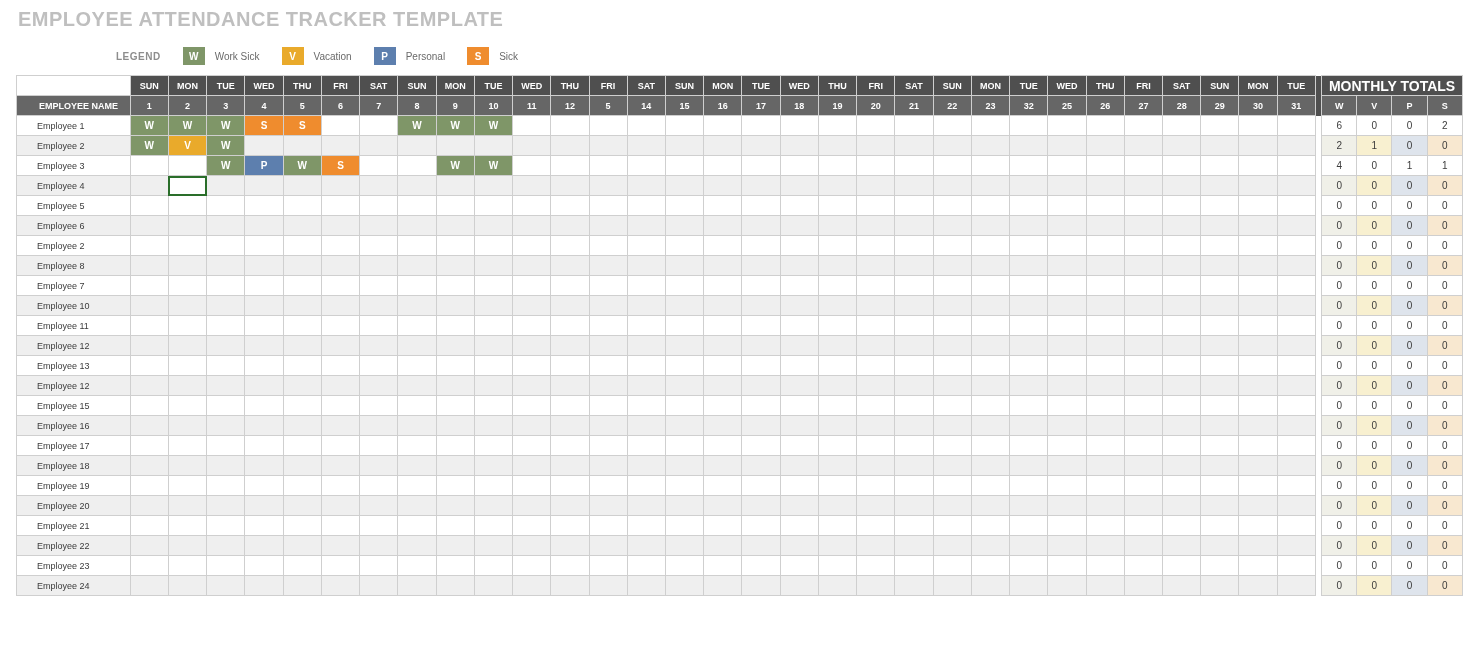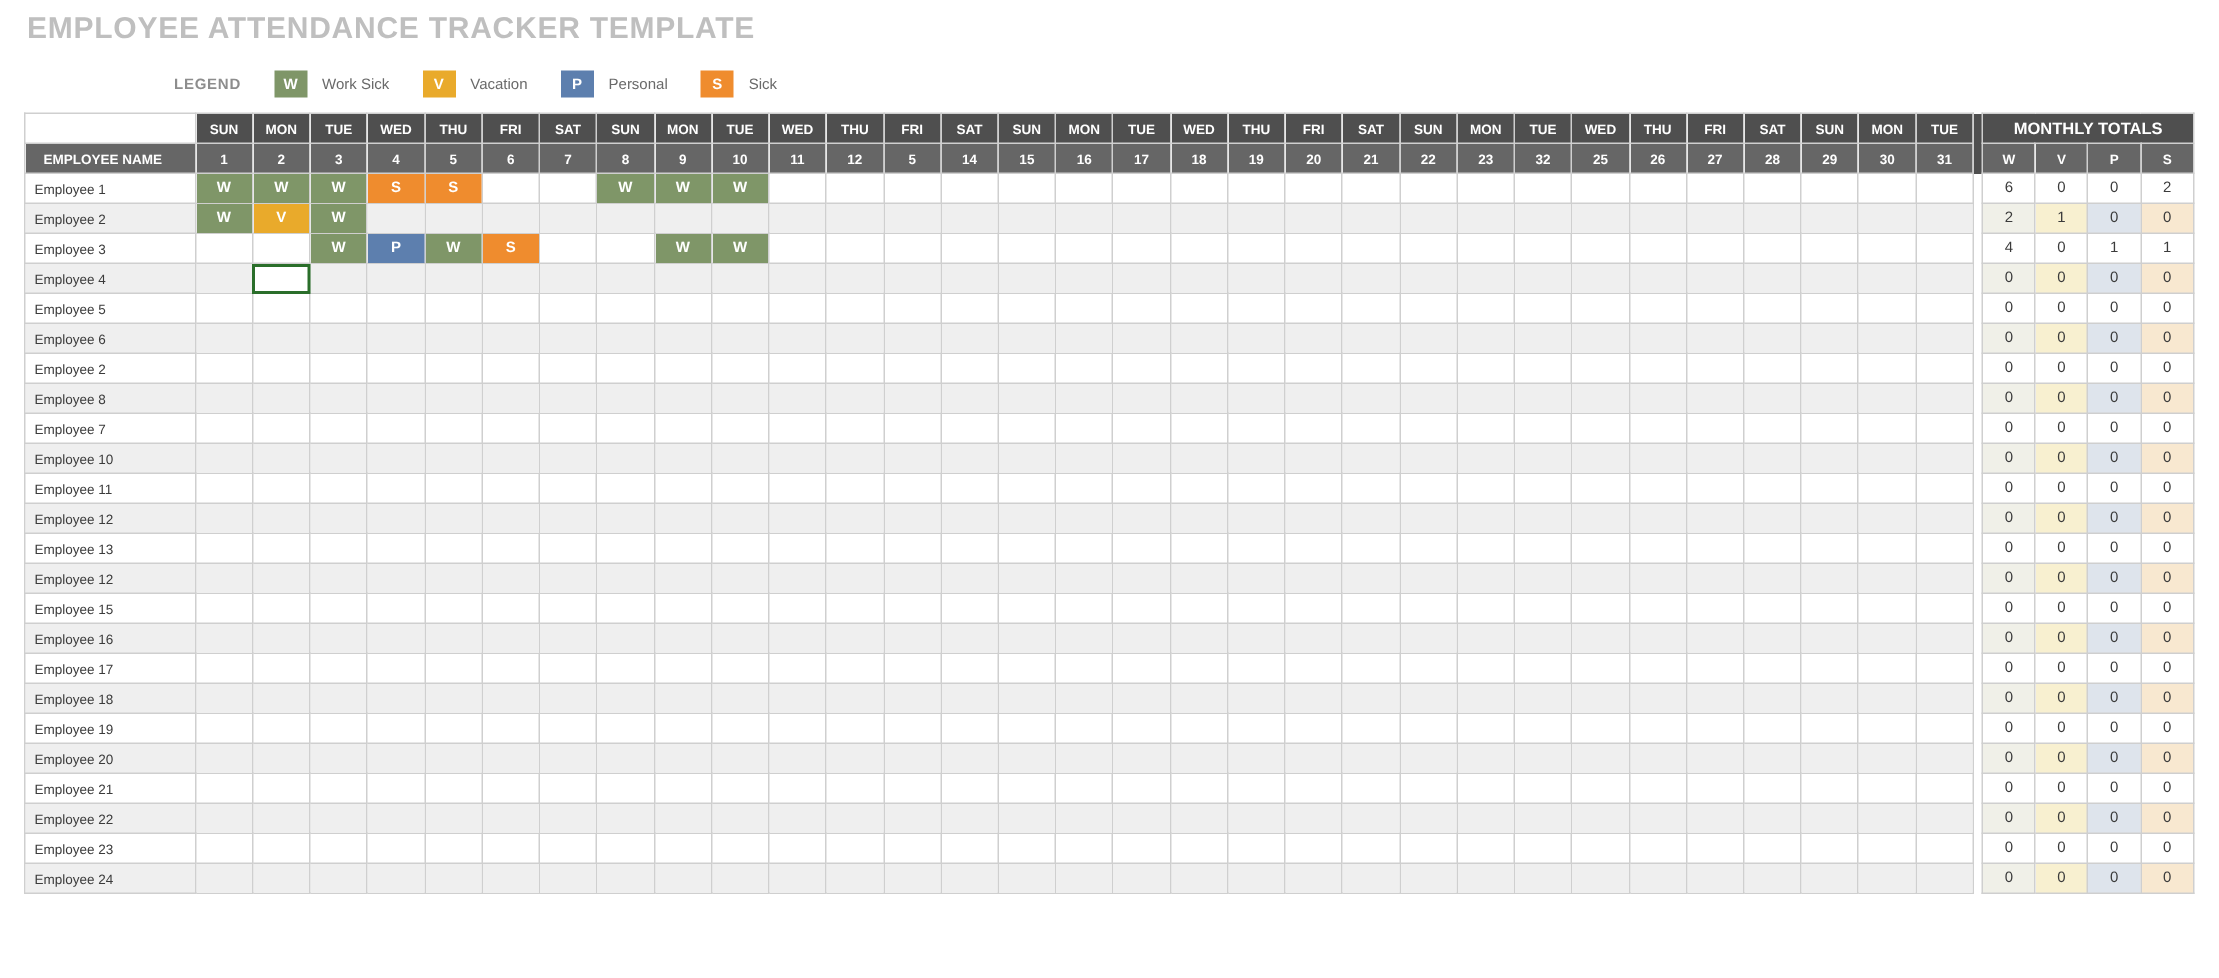--- a/index.html
+++ b/index.html
@@ -28,30 +28,30 @@
   .chip.w{background:var(--w);} .chip.v{background:var(--v);} .chip.p{background:var(--p);} .chip.s{background:var(--s);}
   table{border-collapse:collapse;width:100%;table-layout:fixed;}
   th,td{border:1px solid var(--border);padding:0;height:20px;text-align:center;overflow:hidden;}
   .namecol{width:110px;}
   .daycol{width:37px;}
   .spcol{width:6px;border:none !important;background:#fff;}
   .totcol{width:34px;}
   .hdr th{background:var(--grey-header);color:#fff;font-size:9px;font-weight:700;}
   .hdr2 th{background:var(--grey-header2);color:#fff;font-size:9px;font-weight:700;}
   .month-cell{background:#fff !important;color:var(--month);text-align:left;padding-left:2px;font-size:14px;}
-  .emp-name-hdr{text-align:left;padding-left:12px;font-size:9px;}
-  td.name{text-align:left;padding-left:6px;font-size:9px;color:#3b3b3b;}
+  .emp-name-hdr{text-align:left;padding-left:22px;font-size:9px;}
+  td.name{text-align:left;padding-left:20px;font-size:9px;color:#3b3b3b;}
   tr.alt td{background:var(--row-alt);}
   tr.alt td.spcol{background:#fff;}
   td.cell{font-size:10px;font-weight:700;color:#fff;position:relative;}
   td.cell.w{background:var(--w);} td.cell.v{background:var(--v);} td.cell.p{background:var(--p);} td.cell.s{background:var(--s);}
   td.tot{font-size:10px;color:#3b3b3b;}
   td.tot.w{background:var(--tot-w);} td.tot.v{background:var(--tot-v);} td.tot.p{background:var(--tot-p);} td.tot.s{background:var(--tot-s);}
   tr:not(.alt) td.tot{background:#fff;}
-  .hdr .tot-merge{background:var(--grey-header);color:#fff;font-size:11px;font-weight:700;}
+  .hdr .tot-merge{background:var(--grey-header);color:#fff;font-size:14px;font-weight:700;}
   .selected{outline:2px solid #2a6e2a;outline-offset:-2px;background:#fff !important;}
   .grid-wrap{position:relative;}
 </style>
 </head>
 <body>
 
 <div class="title">EMPLOYEE ATTENDANCE TRACKER TEMPLATE</div>
 
 <div class="legend">
   <span class="legend-label">LEGEND</span>

